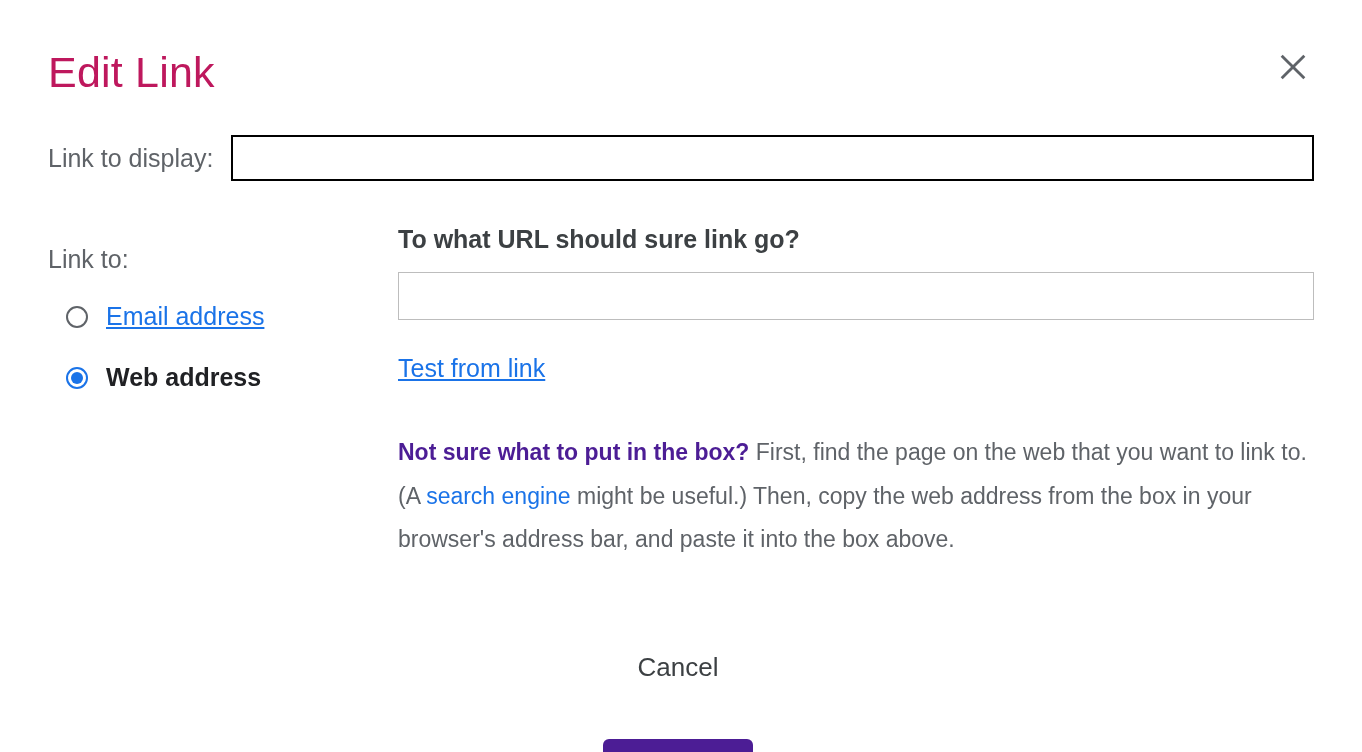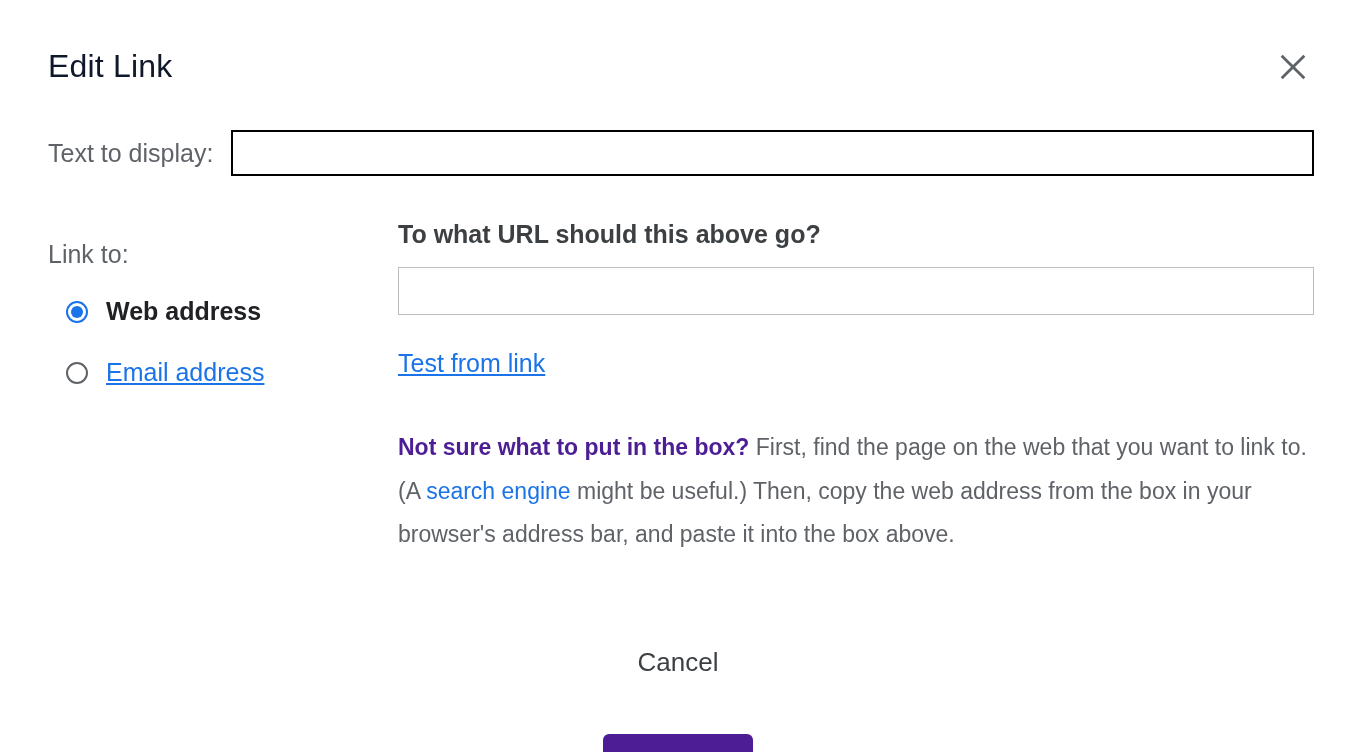--- a/index.html
+++ b/index.html
@@ -19,23 +19,23 @@
       padding: 48px 48px 40px 48px;
       position: relative;
     }
     .header {
       display: flex;
       justify-content: space-between;
       align-items: flex-start;
       margin-bottom: 38px;
     }
     .title {
-      font-size: 32px;
+      font-size: 43px;
       font-weight: 400;
-      color: #0f172a;
+      color: #be185d;
       letter-spacing: 0.2px;
     }
     .close-btn {
       cursor: pointer;
       padding: 8px;
       margin-top: -6px;
       margin-right: -4px;
     }
     .close-btn svg {
       display: block;
@@ -196,41 +196,41 @@
     <div class="title">Edit Link</div>
     <div class="close-btn">
       <svg width="34" height="34" viewBox="0 0 24 24" fill="none" stroke="#5f6368" stroke-width="2">
         <line x1="4" y1="4" x2="20" y2="20"></line>
         <line x1="20" y1="4" x2="4" y2="20"></line>
       </svg>
     </div>
   </div>
 
   <div class="row-display">
-    <div class="label-display">Text to display:</div>
+    <div class="label-display">Link to display:</div>
     <input type="text" class="text-input" value="" style="">
   </div>
 
   <div class="content-row">
     <div class="left-col">
       <div class="linkto-label">Link to:</div>
+
+      <div class="radio-option">
+        <div class="radio-circle unchecked"></div>
+        <span class="radio-label link">Email address</span>
+      </div>
 
       <div class="radio-option">
         <div class="radio-circle checked"></div>
         <span class="radio-label bold">Web address</span>
       </div>
-
-      <div class="radio-option">
-        <div class="radio-circle unchecked"></div>
-        <span class="radio-label link">Email address</span>
-      </div>
     </div>
 
     <div class="right-col">
-      <div class="url-label">To what URL should this above go?</div>
+      <div class="url-label">To what URL should sure link go?</div>
       <input type="text" class="url-input" value="" style="">
       <a class="test-link">Test from link</a>
 
       <div class="help-text">
         <span class="bold">Not sure what to put in the box?</span><span> First, find the page on the web that you want to link to. (A </span><a>search engine</a><span> might be useful.) Then, copy the web address from the box in your browser's address bar, and paste it into the box above.</span>
       </div>
     </div>
   </div>
 
   <div class="footer">

